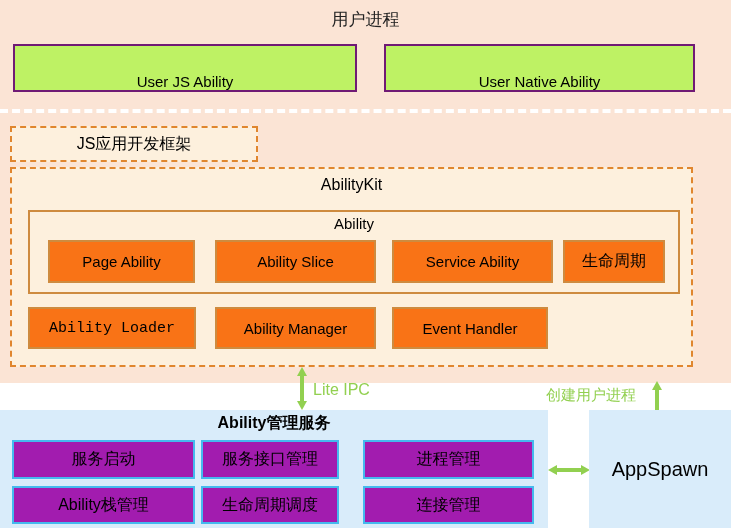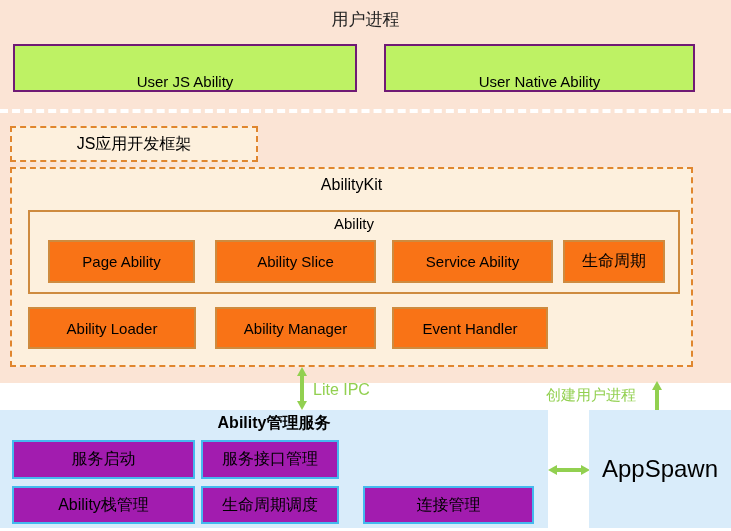--- a/index.html
+++ b/index.html
@@ -41,21 +41,21 @@
   .ability-label{position:absolute;left:28px;top:215px;width:652px;text-align:center;font-size:15px;color:#000;}
   .ibox{
     position:absolute;display:flex;align-items:center;justify-content:center;
     background:#f97316;border:2px solid #ce8b3f;box-sizing:border-box;
     font-size:15px;color:#000;
   }
   .page-ab{left:48px;top:240px;width:147px;height:43px;}
   .slice-ab{left:215px;top:240px;width:161px;height:43px;}
   .svc-ab{left:392px;top:240px;width:161px;height:43px;}
   .life-ab{left:563px;top:240px;width:102px;height:43px;font-size:16px;}
-  .loader{left:28px;top:307px;width:168px;height:42px;}
+  .loader{left:28px;top:307px;width:168px;height:42px;font-family:Liberation Mono, monospace;}
   .manager{left:215px;top:307px;width:161px;height:42px;}
   .handler{left:392px;top:307px;width:156px;height:42px;}
 
   
   .green-label{position:absolute;color:#92d050;font-size:16px;white-space:nowrap;}
   .lbl-ipc{left:313px;top:381px;}
   .lbl-create{left:546px;top:386px;font-size:15px;}
   .arr{position:absolute;}
 
   
@@ -66,21 +66,21 @@
     background:#a21caf;border:2px solid #45b9ee;box-sizing:border-box;
     font-size:16px;color:#000;
   }
   .r1{top:440px;height:39px;}
   .r2{top:486px;height:38px;}
   .c1{left:12px;width:183px;}
   .c2{left:201px;width:138px;}
   .c3{left:363px;width:171px;}
   .appspawn{
     position:absolute;left:589px;top:410px;width:142px;height:118px;background:#d9ecfa;
-    display:flex;align-items:center;justify-content:center;font-size:24px;color:#000;
+    display:flex;align-items:center;justify-content:center;font-size:20px;color:#000;
   }
 </style>
 </head>
 <body>
 
 <div class="stage">
 
   <div class="peach"></div>
   <div class="proc-title">用户进程</div>
   <div class="obox ujs">
@@ -145,20 +145,23 @@
 
   <div class="blue-panel"></div>
   <div class="svc-title">Ability管理服务</div>
 
   <div class="bbox r1 c1">
     <span>服务启动</span>
   </div>
   <div class="bbox r1 c2">
     <span>服务接口管理</span>
   </div>
+  <div class="bbox r1 c3">
+    <span>进程管理</span>
+  </div>
   <div class="bbox r2 c1">
     <span>Ability栈管理</span>
   </div>
   <div class="bbox r2 c2">
     <span>生命周期调度</span>
   </div>
   <div class="bbox r2 c3">
     <span>连接管理</span>
   </div>
 

